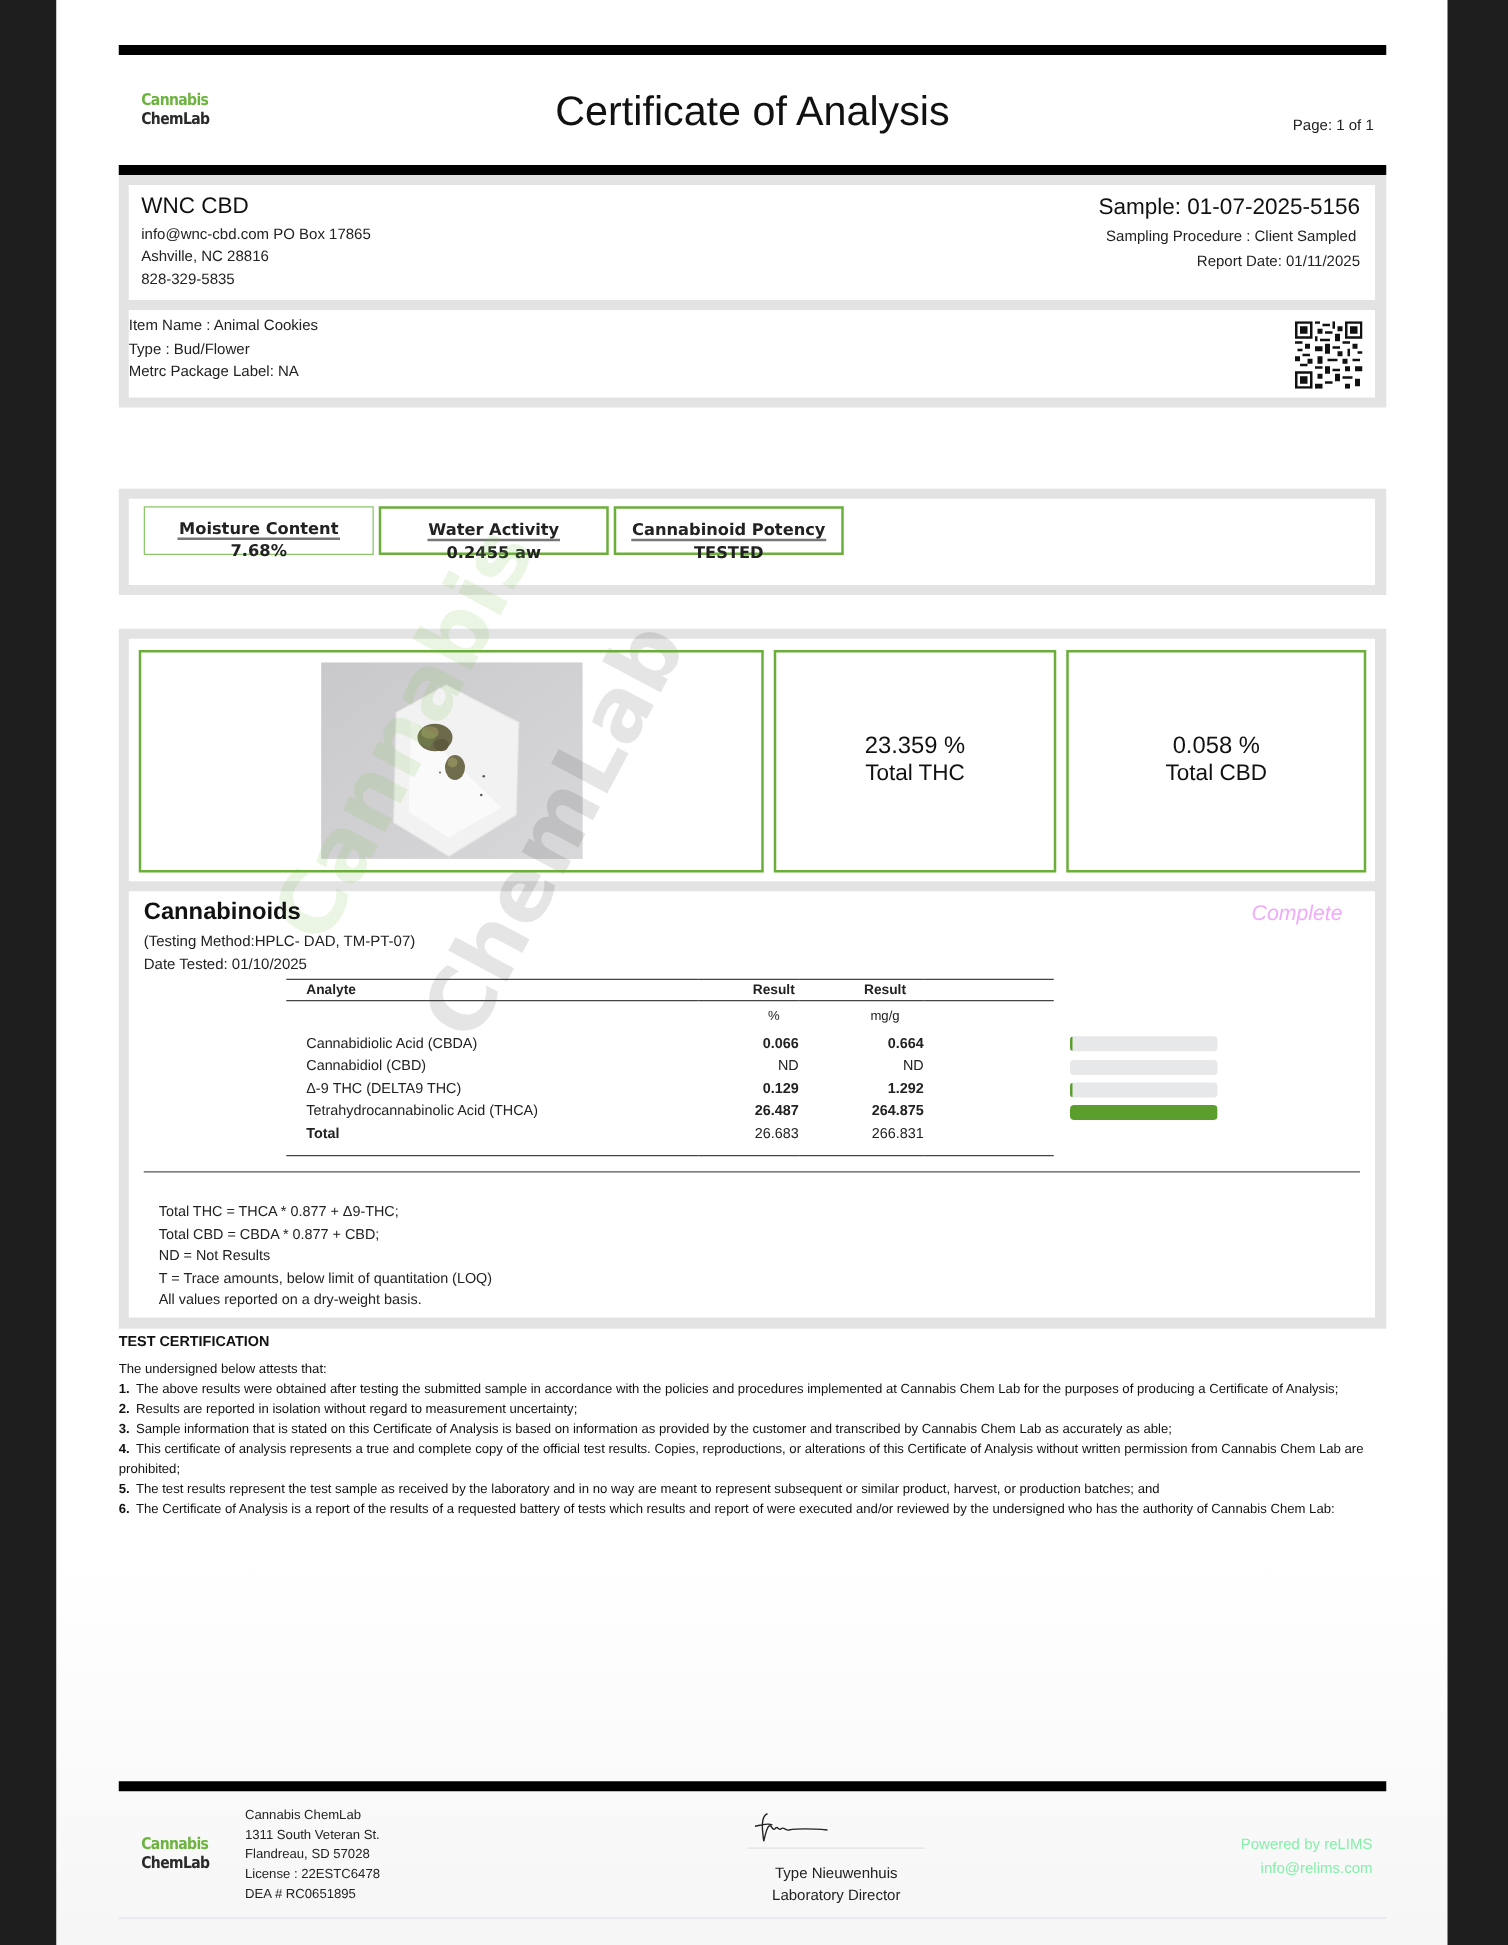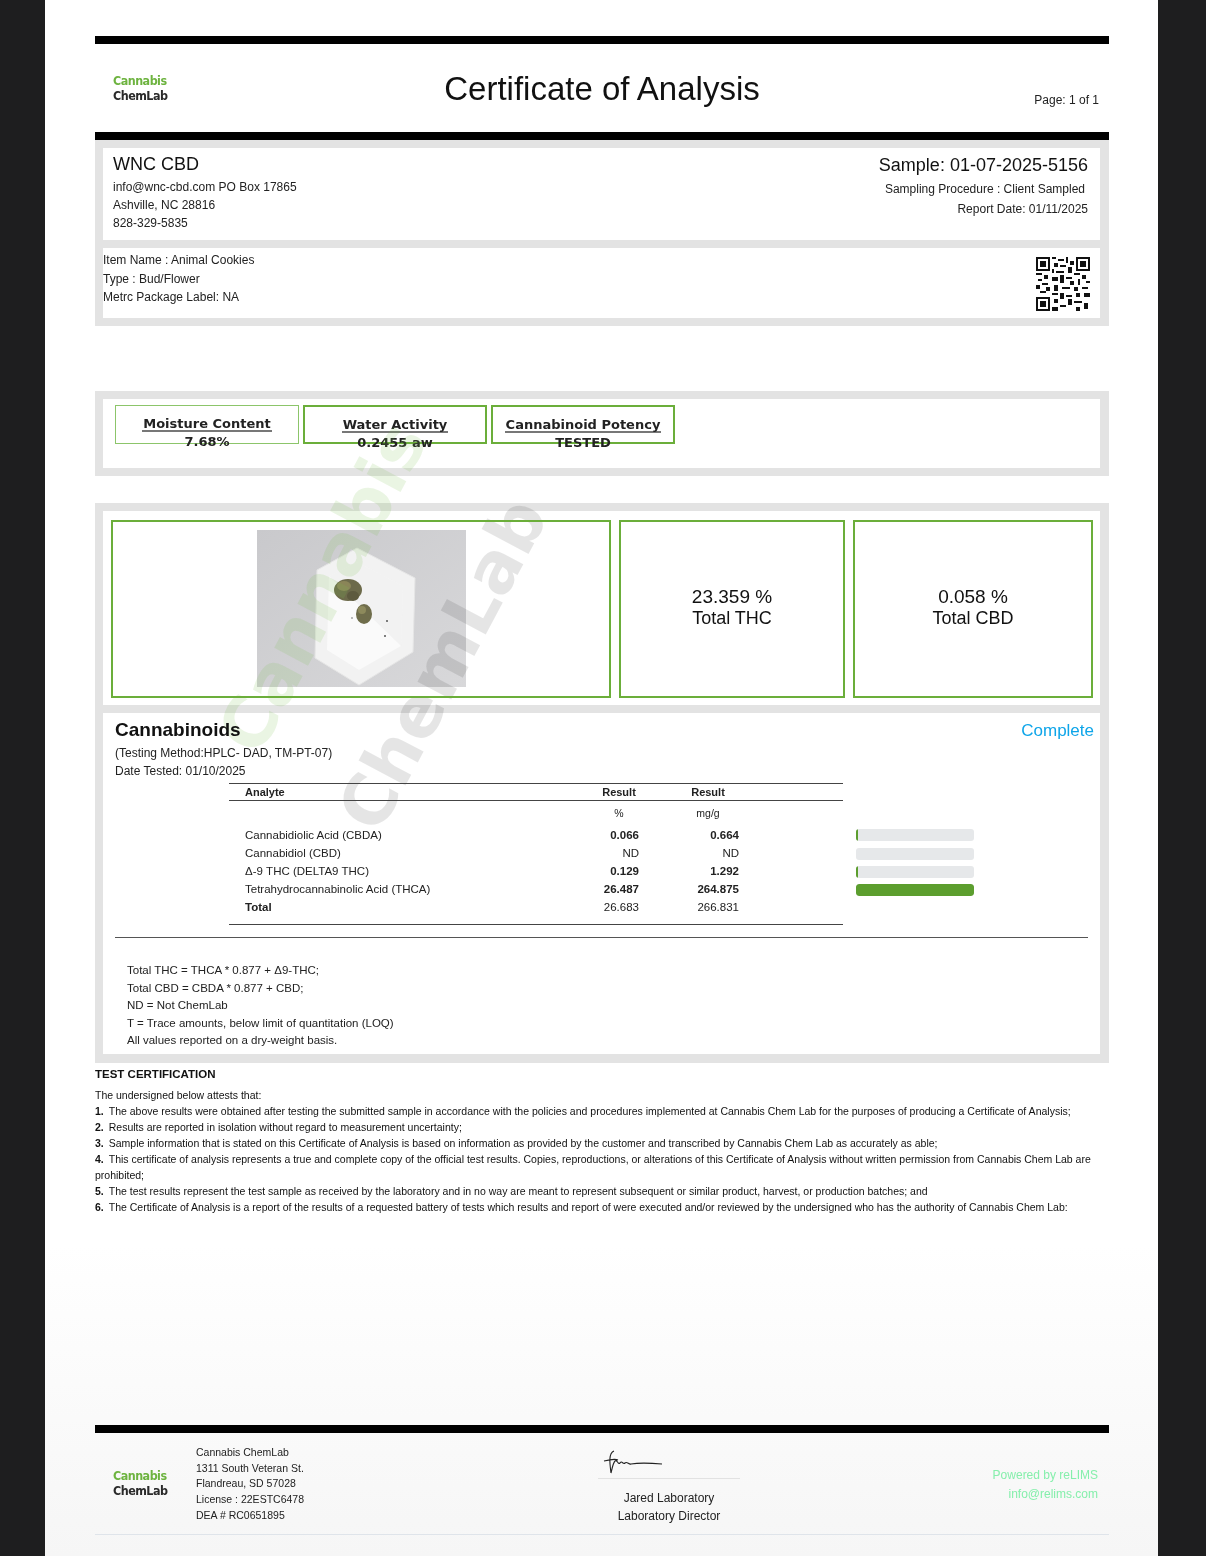--- a/index.html
+++ b/index.html
@@ -186,21 +186,21 @@
 <div class="gbox" style="left:619px; top:520px; width:226px; height:178px;">
   <div class="bigval" style="margin-top:64px;">23.359 %</div>
   <div class="biglbl">Total THC</div>
 </div>
 <div class="gbox" style="left:853px; top:520px; width:240px; height:178px;">
   <div class="bigval" style="margin-top:64px;">0.058 %</div>
   <div class="biglbl">Total CBD</div>
 </div>
 
 <div class="abs" style="left:115px; top:719px; font-size:19px; font-weight:bold; color:#111;">Cannabinoids</div>
-<div class="abs" style="right:112px; top:721px; font-size:17px; color:#0ea5e9;">Complete</div>
+<div class="abs" style="right:132px; top:721px; font-size:17px; color:#f0abfc;font-style:italic;">Complete</div>
 <div class="abs small" style="left:115px; top:744px;">(Testing Method:HPLC- DAD, TM-PT-07)</div>
 <div class="abs small" style="left:115px; top:762px;">Date Tested: 01/10/2025</div>
 
 <table class="ana">
   <thead>
     <tr>
       <th class="c1">Analyte</th>
       <th style="text-align:center; width:80px; padding-left:40px;">Result</th>
       <th style="text-align:center; width:100px; padding-left:38px;">Result</th>
       <th class="c4"></th>
@@ -259,21 +259,21 @@
     <div class="fill" style="width:2px;"></div>
   </div>
 <div class="pbar" style="top:884px;">
     <div class="fill" style="width:100%;"></div>
   </div>
 
 <div class="abs" style="left:115px; top:937px; width:973px; height:1px; background:#555;"></div>
 <div class="notes">
   <div>Total THC = THCA * 0.877 + Δ9-THC;</div>
   <div>Total CBD = CBDA * 0.877 + CBD;</div>
-  <div>ND = Not ChemLab</div>
+  <div>ND = Not Results</div>
   <div>T = Trace amounts, below limit of quantitation (LOQ)</div>
   <div>All values reported on a dry-weight basis.</div>
 </div>
 
 <div class="cert">
   <div class="h">TEST CERTIFICATION</div>
   <div style="margin-top:5px;">The undersigned below attests that:</div>
   <div><span class="num">1.</span><span>The above results were obtained after testing the submitted sample in accordance with the policies and procedures implemented at Cannabis Chem Lab for the purposes of producing a Certificate of Analysis;</span></div>
   <div><span class="num">2.</span><span>Results are reported in isolation without regard to measurement uncertainty;</span></div>
   <div><span class="num">3.</span><span>Sample information that is stated on this Certificate of Analysis is based on information as provided by the customer and transcribed by Cannabis Chem Lab as accurately as able;</span></div>
@@ -291,19 +291,19 @@
   <div>Cannabis ChemLab</div>
   <div>1311 South Veteran St.</div>
   <div>Flandreau, SD 57028</div>
   <div>License : 22ESTC6478</div>
   <div>DEA # RC0651895</div>
 </div>
 <svg class="abs" style="left:602px; top:1447px;" width="64" height="30" viewBox="0 0 64 30">
   <path d="M2,14 C10,12 14,12 16,13 M12,4 C6,6 8,18 9,26 C10,22 11,16 13,14 C15,12 16,18 18,16 C20,13 21,18 23,16 C25,14 27,18 29,17 C35,16 48,16 60,17" fill="none" stroke="#222" stroke-width="1.1"></path>
 </svg>
 <div class="sig-line"></div>
-<div class="sig-name" style="top:1489px;">Jared Laboratory</div>
+<div class="sig-name" style="top:1489px;">Type Nieuwenhuis</div>
 <div class="sig-name" style="top:1507px;">Laboratory Director</div>
 <div class="powered">
   <div>Powered by reLIMS</div>
   <div>info@relims.com</div>
 </div>
 <div class="rule" style="top:1534px;"></div>
 
 </body></html>

